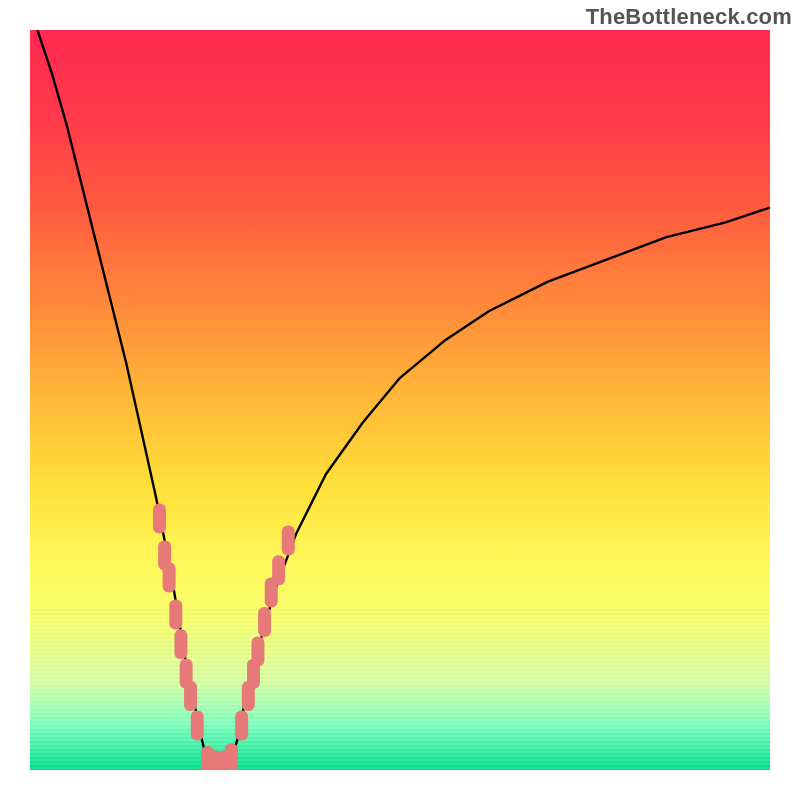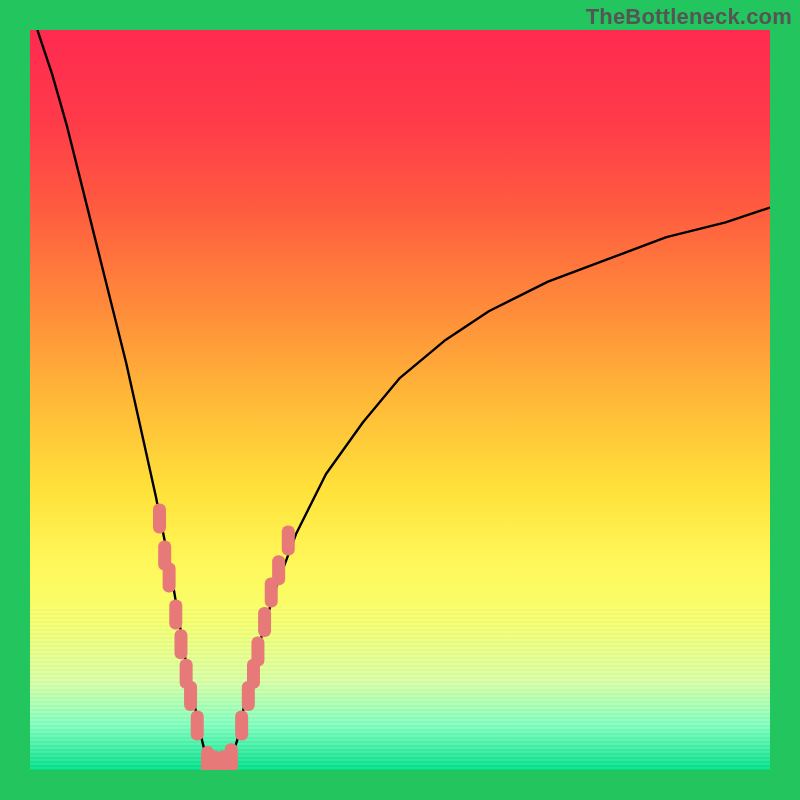--- a/index.html
+++ b/index.html
@@ -9,21 +9,21 @@
   height: 800px;
   background: #000;
   overflow: hidden;
 }
 .frame {
   position: absolute;
   left: 0;
   top: 0;
   width: 800px;
   height: 800px;
-  background: #22c55e;
+  background: #ffffff;
 }
 .plot {
   position: absolute;
   left: 30px;
   top: 30px;
   width: 740px;
   height: 740px;
   background: linear-gradient(to bottom,
     #ff2a4f 0%,
     #ff3a4a 12%,

